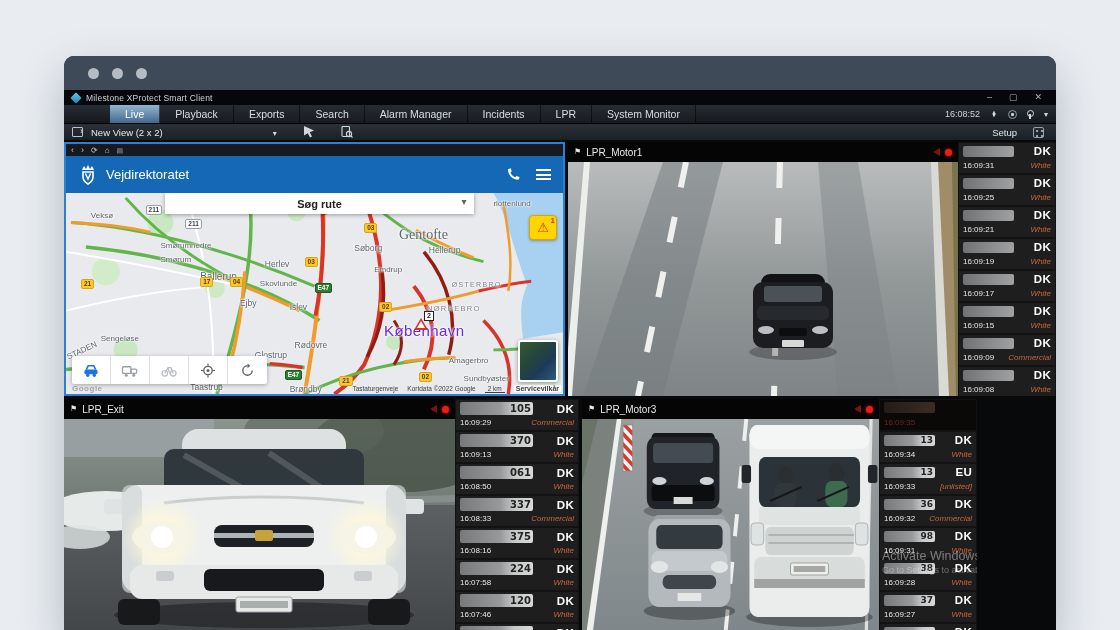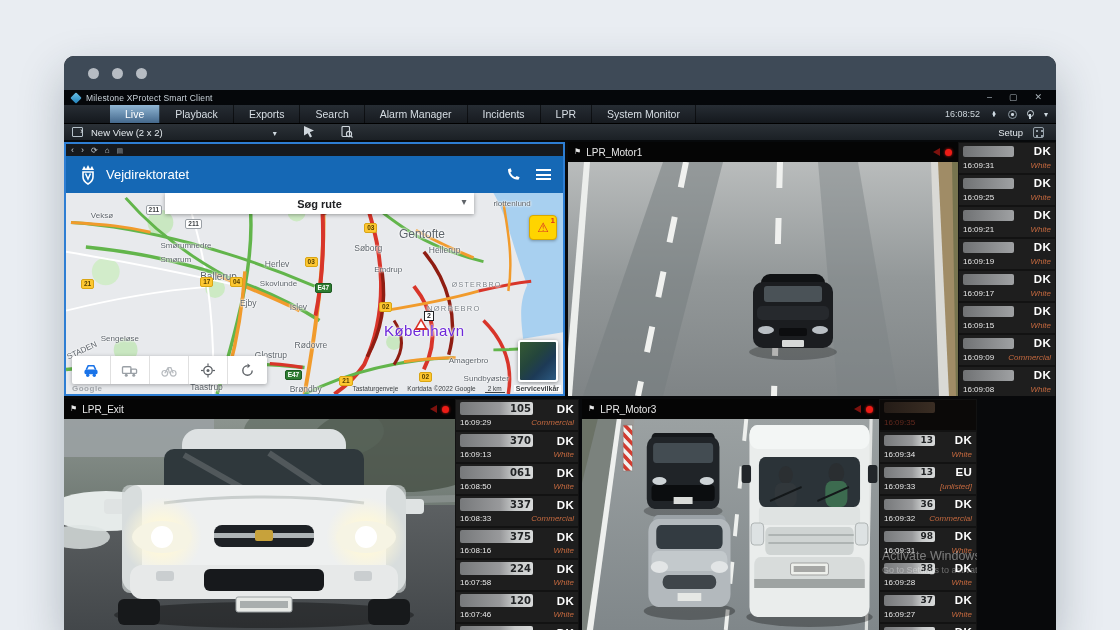--- a/index.html
+++ b/index.html
@@ -42,21 +42,21 @@
   .ic-key::after { content:""; position:absolute; left:3.5px; top:4px; width:1.6px; height:5px; background:#cfd9e0; }
   .g-caret::before { content:"▾"; font-size:8px; color:#cfd9e0; }
 
   
   .toolbar { height:18px; background:linear-gradient(#2b3137,#1b2025); border-bottom:2px solid #07090b;
     display:flex; align-items:center; font-size:9.5px; color:#e2e8ec; padding:0 8px; }
   .ic-panel { width:11px; height:10px; border:1px solid #b7c2ca; border-radius:1px; position:relative; margin-right:8px; }
   .ic-panel::after { content:"›"; position:absolute; right:-1px; top:-2px; font-size:9px; color:#e2e8ec; }
   .view-name { margin-right:110px; }
   .tool-gap { margin-left:26px; display:inline-flex; }
-  .toolbar .right { margin-left:auto; display:flex; align-items:center; gap:10px; padding-right:4px; }
+  .toolbar .right { margin-left:auto; display:flex; align-items:center; gap:16px; padding-right:4px; }
   .ic-grid { width:11px; height:11px; border:1px solid #97a2aa; border-radius:2px;
     background:radial-gradient(circle at 3px 3px,#97a2aa 1px,transparent 1.2px),
                radial-gradient(circle at 8px 3px,#97a2aa 1px,transparent 1.2px),
                radial-gradient(circle at 3px 8px,#97a2aa 1px,transparent 1.2px),
                radial-gradient(circle at 8px 8px,#97a2aa 1px,transparent 1.2px); }
 
   
   .content { position:absolute; top:52px; left:0; right:0; bottom:0; background:#08090b; }
   .panel { position:absolute; background:#000; overflow:hidden; }
   .panel-map   { left:0;     top:0;     width:501px; height:254px; border:2px solid #2e7ed3; background:#fff; display:flex; flex-direction:column; }
@@ -287,21 +287,21 @@
           </svg>
 
           <div>
 
           <span class="town" style="left: 5%; top: 9%; position: absolute;">Veksø</span>
               <span class="town" style="left: 19%; top: 24%; position: absolute;">Smørumnedre</span>
               <span class="town" style="left: 19%; top: 31%; position: absolute;">Smørum</span>
               <span class="town" style="left: 27%; top: 39%; position: absolute; font-size: 10px;">Ballerup</span>
               <span class="town" style="left: 40%; top: 33%; position: absolute; font-size: 8.5px;">Herlev</span>
               <span class="town" style="left: 58%; top: 25%; position: absolute; font-size: 8.5px;">Søborg</span>
-              <span class="town" style="left: 67%; top: 17%; position: absolute; font-size: 12px;">Gentofte</span>
+              <span class="town" style="left: 67%; top: 17%; position: absolute; font-size: 14px; font-family: Liberation Serif, serif;">Gentofte</span>
               <span class="town" style="left: 73%; top: 26%; position: absolute; font-size: 8.5px;">Hellerup</span>
               <span class="town" style="left: 62%; top: 36%; position: absolute;">Emdrup</span>
               <span class="town" style="left: 86%; top: 3%; position: absolute;">rlottenlund</span>
               <span class="town" style="left: 39%; top: 43%; position: absolute;">Skovlunde</span>
               <span class="town" style="left: 35%; top: 52%; position: absolute; font-size: 8.5px;">Ejby</span>
               <span class="town" style="left: 45%; top: 54%; position: absolute; font-size: 8.5px;">Islev</span>
               <span class="town spaced" style="left: 73%; top: 44%; position: absolute; font-size: 7px;">ØSTERBRO</span>
               <span class="town spaced" style="left: 68%; top: 55%; position: absolute; font-size: 7.5px;">NØRREBRO</span>
               <span class="town big" style="left: 64%; top: 64%; position: absolute; font-size: 15px;">København</span>
               <span class="town" style="left: 46%; top: 73%; position: absolute; font-size: 8.5px;">Rødovre</span>

